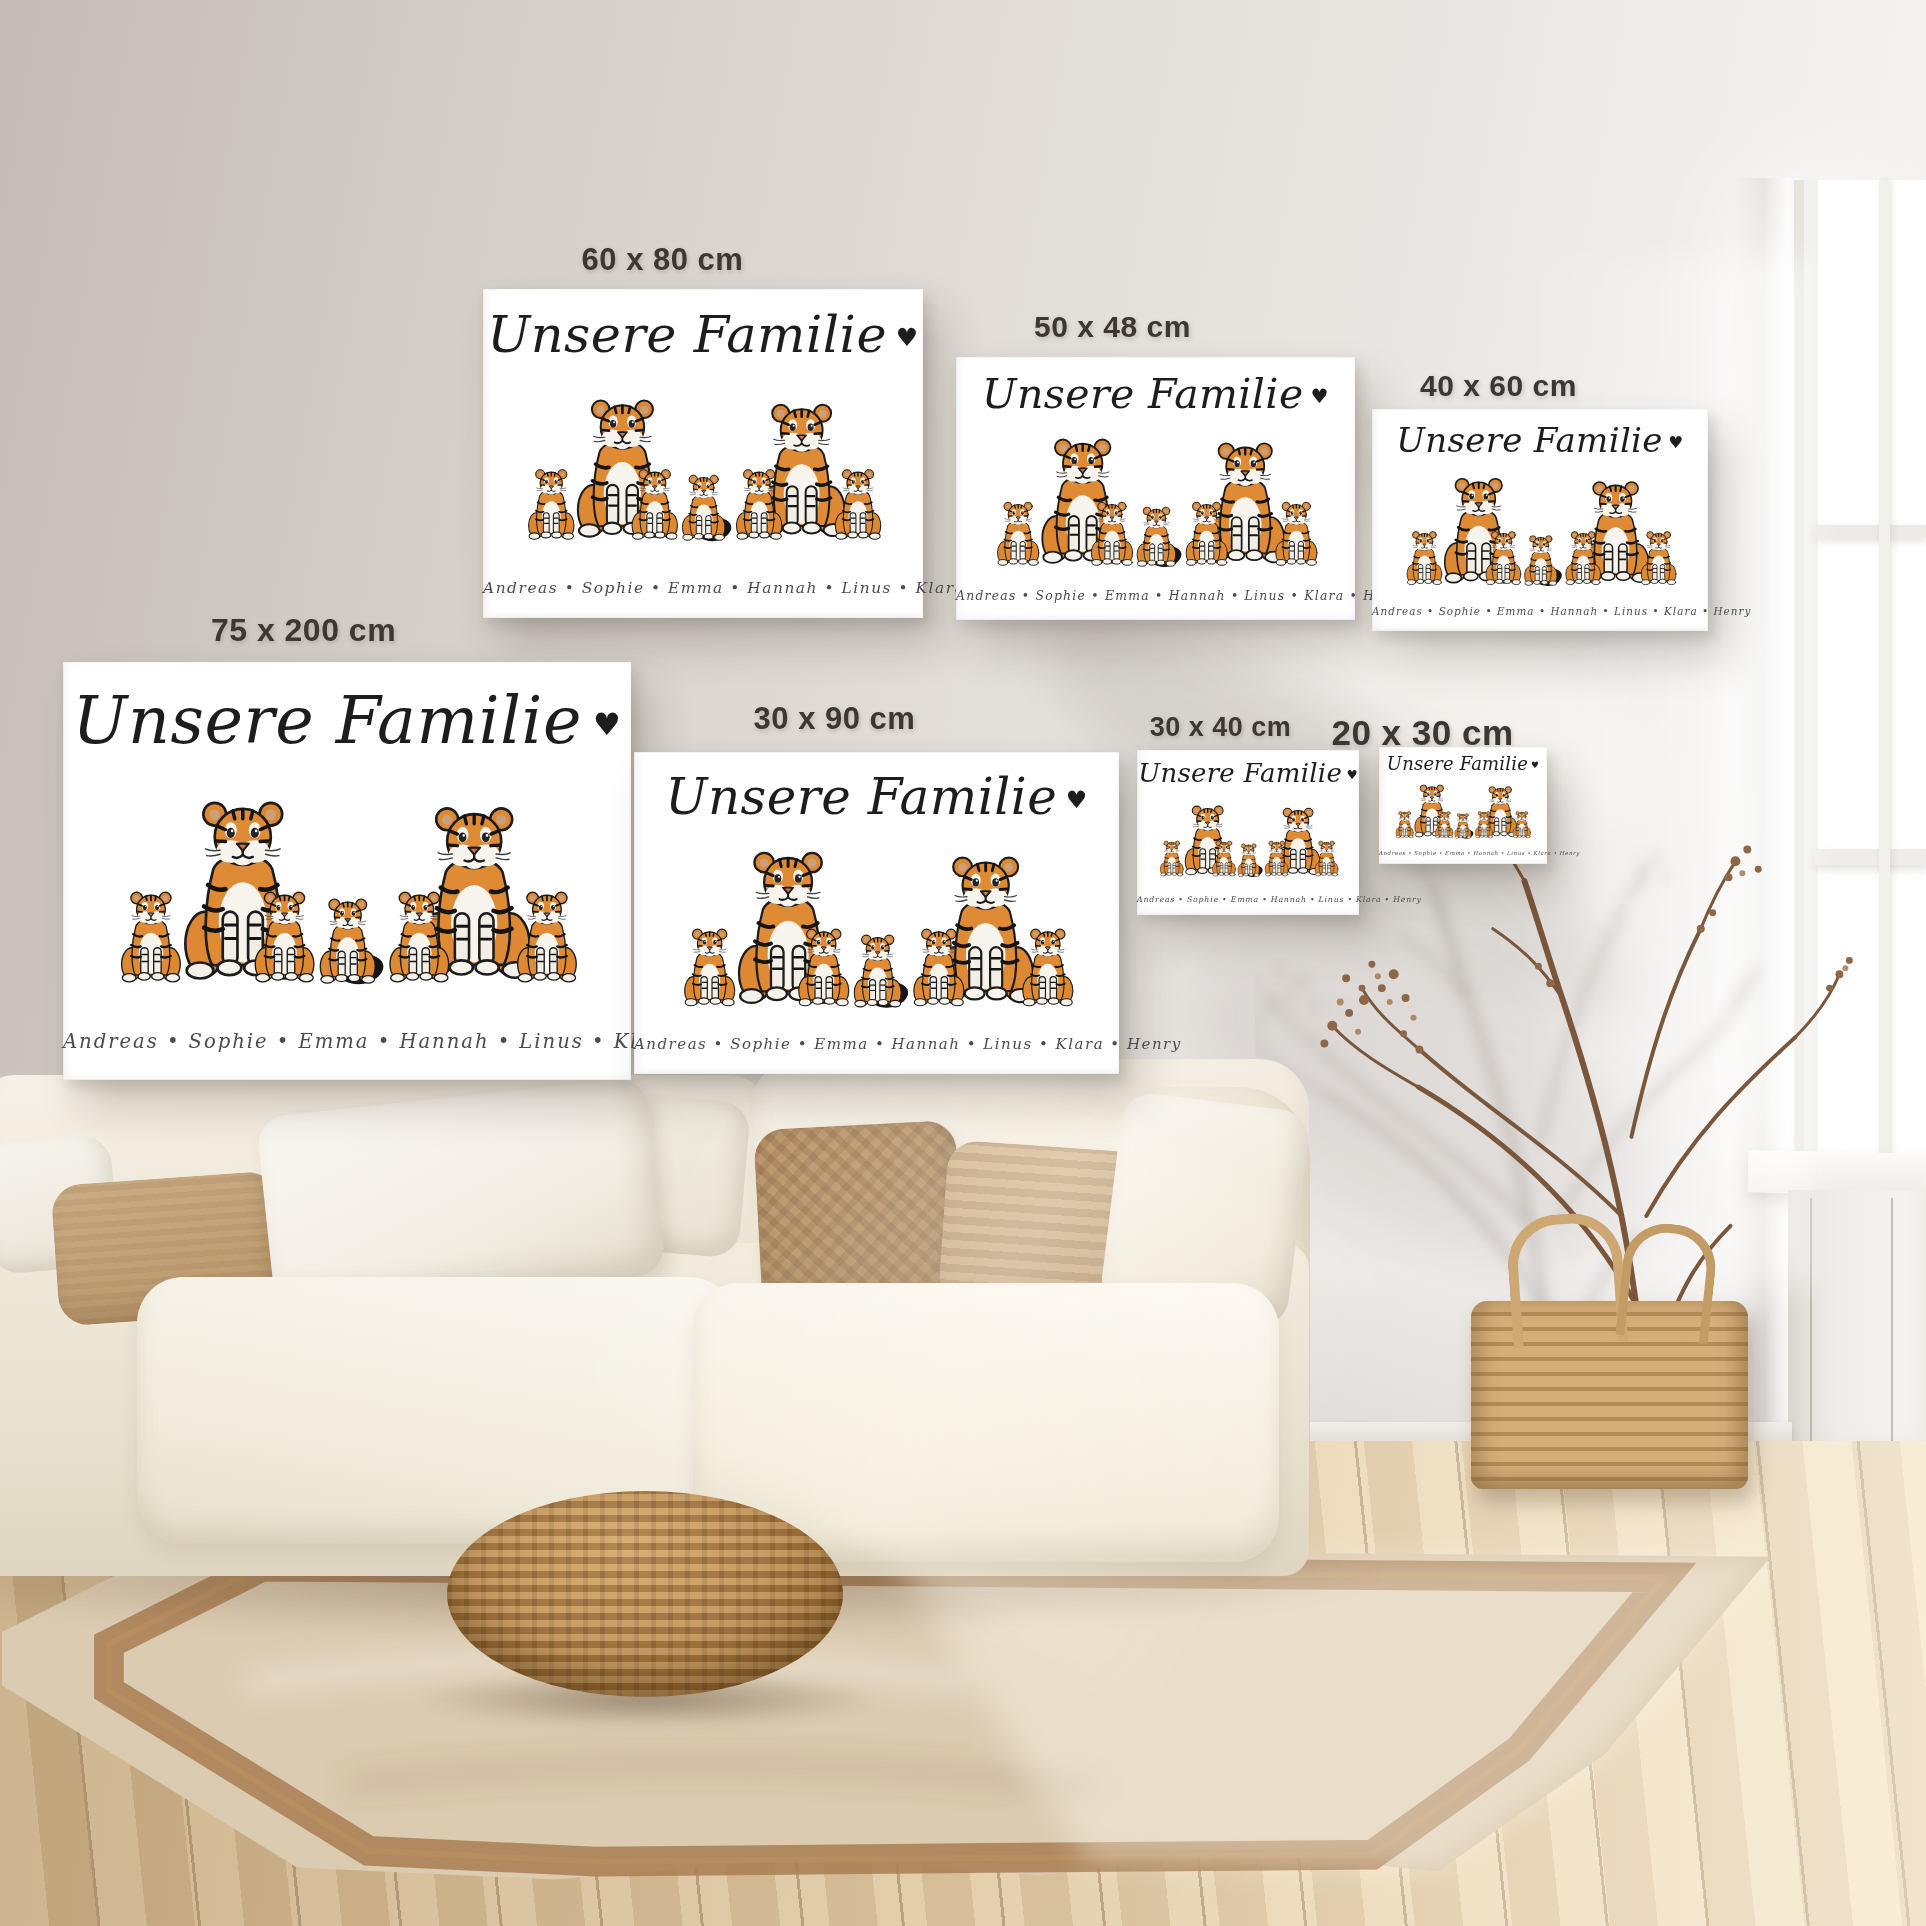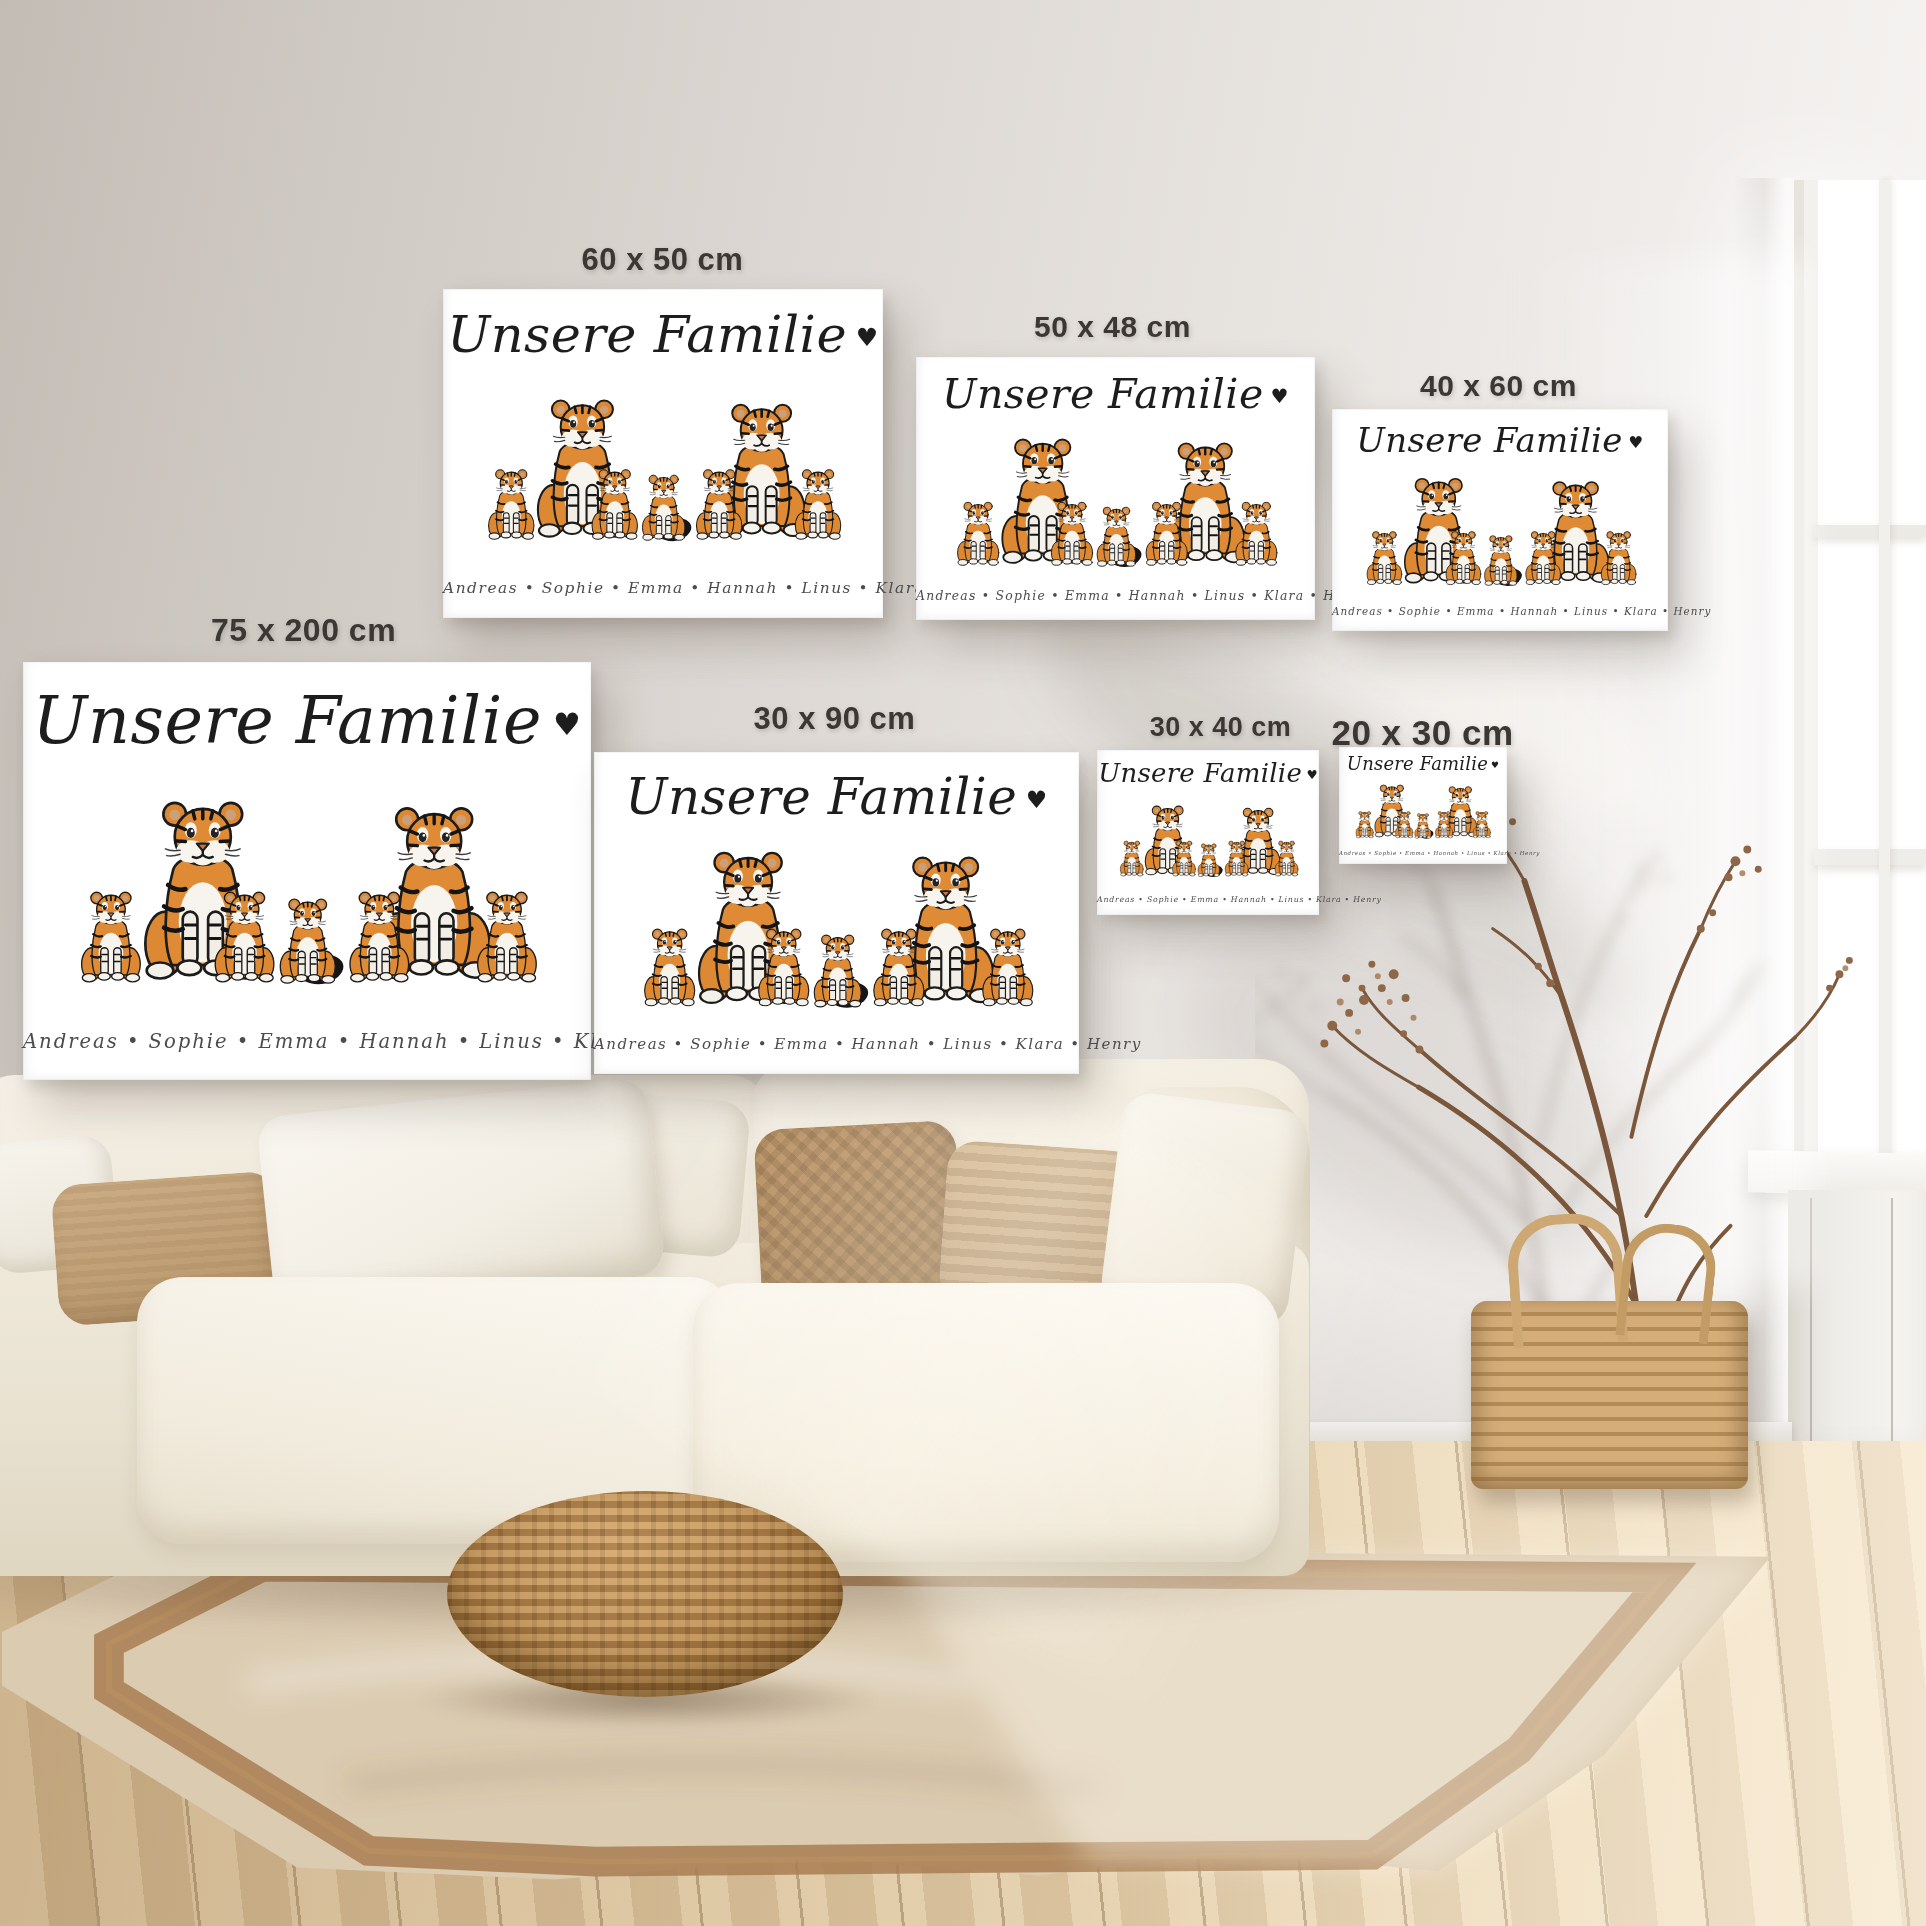--- a/index.html
+++ b/index.html
@@ -129,21 +129,21 @@
   .banner-inner{height:176px;display:flex;align-items:center;justify-content:center;gap:30px;}
   .banner-title{color:#ffffff;font-size:87px;font-weight:700;letter-spacing:1px;
     text-shadow:0 2px 12px rgba(0,0,0,.08);}
   .ruler-icon{width:103px;height:103px;}
 
   
   .size-label{position:absolute;width:297px;text-align:center;z-index:9;
     color:#3c3733;font-weight:600;letter-spacing:0.5px;
     text-shadow:1px 2px 5px rgba(0,0,0,.18);}
   .poster{position:absolute;background:#ffffff;z-index:9;
-    box-shadow:5px 7px 12px rgba(70,60,48,.16),18px 26px 40px rgba(70,60,48,.24);}
+    box-shadow:5px 7px 12px rgba(70,60,48,.16),18px 26px 40px rgba(70,60,48,.24);margin-left:40px;}
   .poster::before{content:'';position:absolute;inset:0;pointer-events:none;
     box-shadow:inset 4px -3px 9px rgba(0,0,0,.05),inset 0 0 0 1px rgba(0,0,0,.03);}
   .p-title{position:absolute;left:0;width:100%;text-align:center;white-space:nowrap;
     font-family:"DejaVu Serif",serif;font-style:italic;color:#1d1d1d;letter-spacing:.01em;}
   .p-heart{font-family:"DejaVu Sans",sans-serif;font-style:normal;position:relative;top:-.25em;margin-left:.35em;}
   .p-tigers{position:absolute;left:8%;top:26.5%;width:84%;height:55%;}
   .p-names{position:absolute;left:0;bottom:6.5%;width:100%;text-align:center;white-space:nowrap;
     font-family:"DejaVu Serif",serif;font-style:italic;color:#4c4c4c;letter-spacing:.1em;}
 </style>
 </head>
@@ -274,21 +274,21 @@
     <div class="seat-left"></div>
     <div class="seat-right"></div>
     <div class="sofa-sun"></div>
   </div>
 
   <div class="pouf-shadow"></div>
   <div class="pouf"></div>
 
 
   <div id="posters">
-      <div class="size-label" style="left: 514px; top: 242px; font-size: 31px;">60 x 50 cm</div>
+      <div class="size-label" style="left: 514px; top: 242px; font-size: 31px;">60 x 80 cm</div>
       <div class="poster" style="left: 443px; top: 289px; width: 440px; height: 329px;">
         <div class="p-title" style="font-size: 51px; top: 16.4px;"><span>Unsere Familie</span><span class="p-heart" style="font-size: 25px;">♥</span></div>
         <svg viewBox="0 0 400 170" preserveAspectRatio="xMidYMid meet" class="p-tigers">
           <use href="#fam"></use>
         </svg>
         <div class="p-names" style="font-size: 15.4px;">Andreas • Sophie • Emma • Hannah • Linus • Klara • Henry</div>
       </div>
       <div class="size-label" style="left: 964px; top: 310px; font-size: 30px;">50 x 48 cm</div>
       <div class="poster" style="left: 916px; top: 357px; width: 399px; height: 263px;">
         <div class="p-title" style="font-size: 41px; top: 13px;"><span>Unsere Familie</span><span class="p-heart" style="font-size: 20px;">♥</span></div>

